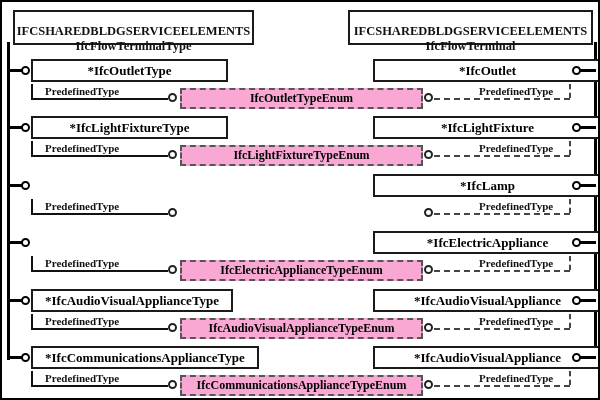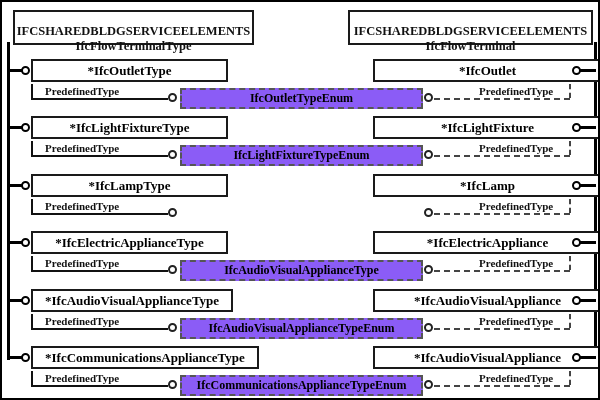--- a/index.html
+++ b/index.html
@@ -45,21 +45,21 @@
   .attr-label.l{left:43px;}
   .attr-label.r{left:477px;}
   .agg-circle{
     position:absolute;top:34px;width:9px;height:9px;border:2px solid #222;
     border-radius:50%;background:#fff;
   }
   .agg-circle.l{left:166px;}
   .agg-circle.r{left:422px;}
   .enum-box{
     position:absolute;left:178px;top:29px;width:243px;height:21px;
-    border:2px dashed #555;background:#8b5cf6;text-align:center;
+    border:2px dashed #555;background:#f9a8d4;text-align:center;
     font-weight:bold;font-size:12px;line-height:17px;color:#000;white-space:nowrap;
   }
 </style>
 </head>
 <body>
 
 <div id="canvas">
 
   <div class="hdr" id="hdr-left">
     <div>IFCSHAREDBLDGSERVICEELEMENTS</div>
@@ -105,42 +105,40 @@
     <div class="attr-line-r"></div>
     <div class="attr-label r">PredefinedType</div>
     <div class="attr-corner-r"></div>
     <div class="entity right">*IfcLightFixture</div>
     <div class="conn-circle r"></div>
     <div class="conn-line r"></div>
   </div>
       <div class="row" style="top: 172px;">
     <div class="conn-line l"></div>
     <div class="conn-circle l"></div>
-    <div class="entity left">*IfcLampType</div>
     <div class="attr-corner-l"></div>
     <div class="attr-line-l"></div>
     <div class="attr-label l">PredefinedType</div>
     <div class="agg-circle l"></div>
     <div class="agg-circle r"></div>
     <div class="attr-line-r"></div>
     <div class="attr-label r">PredefinedType</div>
     <div class="attr-corner-r"></div>
     <div class="entity right">*IfcLamp</div>
     <div class="conn-circle r"></div>
     <div class="conn-line r"></div>
   </div>
       <div class="row" style="top: 229px;">
     <div class="conn-line l"></div>
     <div class="conn-circle l"></div>
-    <div class="entity left">*IfcElectricApplianceType</div>
     <div class="attr-corner-l"></div>
     <div class="attr-line-l"></div>
     <div class="attr-label l">PredefinedType</div>
     <div class="agg-circle l"></div>
-    <div class="enum-box">IfcAudioVisualApplianceType</div>
+    <div class="enum-box">IfcElectricApplianceTypeEnum</div>
     <div class="agg-circle r"></div>
     <div class="attr-line-r"></div>
     <div class="attr-label r">PredefinedType</div>
     <div class="attr-corner-r"></div>
     <div class="entity right">*IfcElectricAppliance</div>
     <div class="conn-circle r"></div>
     <div class="conn-line r"></div>
   </div>
       <div class="row" style="top: 287px;">
     <div class="conn-line l"></div>

